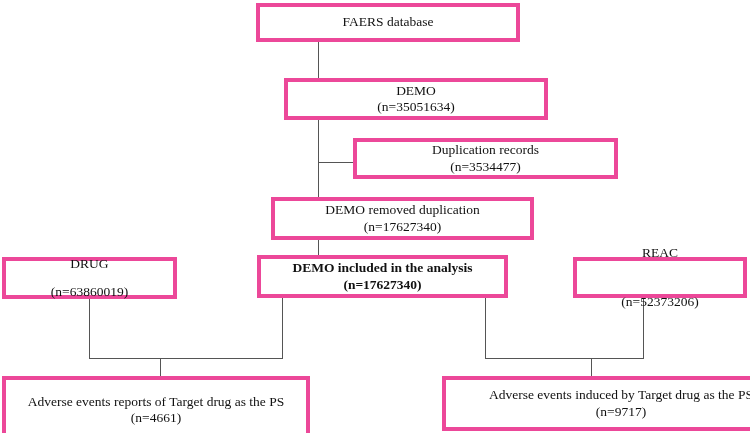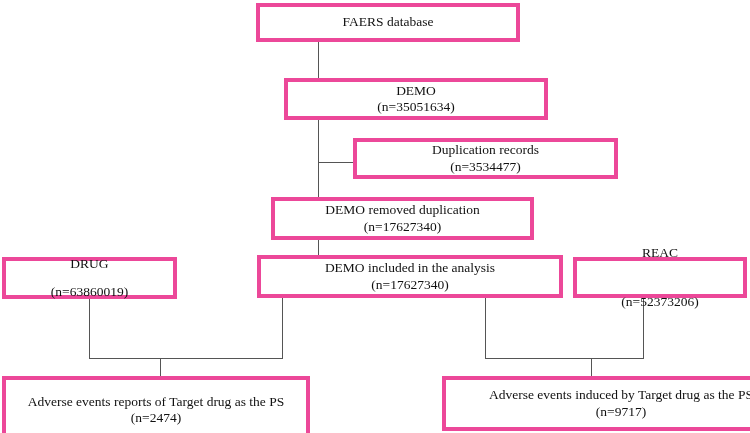--- a/index.html
+++ b/index.html
@@ -39,21 +39,21 @@
   }
   .vline { width: 1px; }
   .hline { height: 1px; }
 
   
   #n-faers        { left: 256px; top: 3px;   width: 264px; height: 39px; }
   #n-demo         { left: 256px; top: 78px;  width: 264px; height: 42px; margin-left: 28px; }
   #n-duplication  { left: 353px; top: 138px; width: 265px; height: 41px; }
   #n-demo-removed { left: 257px; top: 197px; width: 263px; height: 43px; margin-left: 14px; }
   #n-drug         { left: 2px;   top: 257px; width: 175px; height: 42px; gap: 12px; }
-  #n-demo-incl    { left: 257px; top: 255px; width: 306px; height: 43px; }
+  #n-demo-incl    { left: 257px; top: 255px; width: 251px; height: 43px; font-weight: bold; }
   #n-reac         { left: 573px; top: 257px; width: 174px; height: 41px; gap: 32px; }
   #n-ae-reports   { left: 2px;   top: 376px; width: 308px; height: 68px; }
   #n-ae-induced   { left: 442px; top: 376px; width: 358px; height: 55px; }
 
   
   #l-spine-1      { left: 318px; top: 42px;  height: 36px; }
   #l-spine-2      { left: 318px; top: 120px; height: 78px; }
   #l-branch-dup   { left: 318px; top: 162px; width: 35px;  }
   #l-spine-3      { left: 318px; top: 240px; height: 15px; }
   #l-drug-down    { left: 89px;  top: 299px; height: 59px; }
@@ -112,21 +112,21 @@
     <span class="sub">(n=17627340)</span>
   </div>
 
   <div class="node" id="n-reac">
     <span class="lbl">REAC</span>
     <span class="sub">(n=52373206)</span>
   </div>
 
   <div class="node" id="n-ae-reports">
     <span class="lbl">Adverse events reports of Target drug as the PS</span>
-    <span class="sub">(n=2474)</span>
+    <span class="sub">(n=4661)</span>
   </div>
 
   <div class="node" id="n-ae-induced">
     <span class="lbl">Adverse events induced by Target drug as the PS</span>
     <span class="sub">(n=9717)</span>
   </div>
 
 </div>
 
 </body></html>

